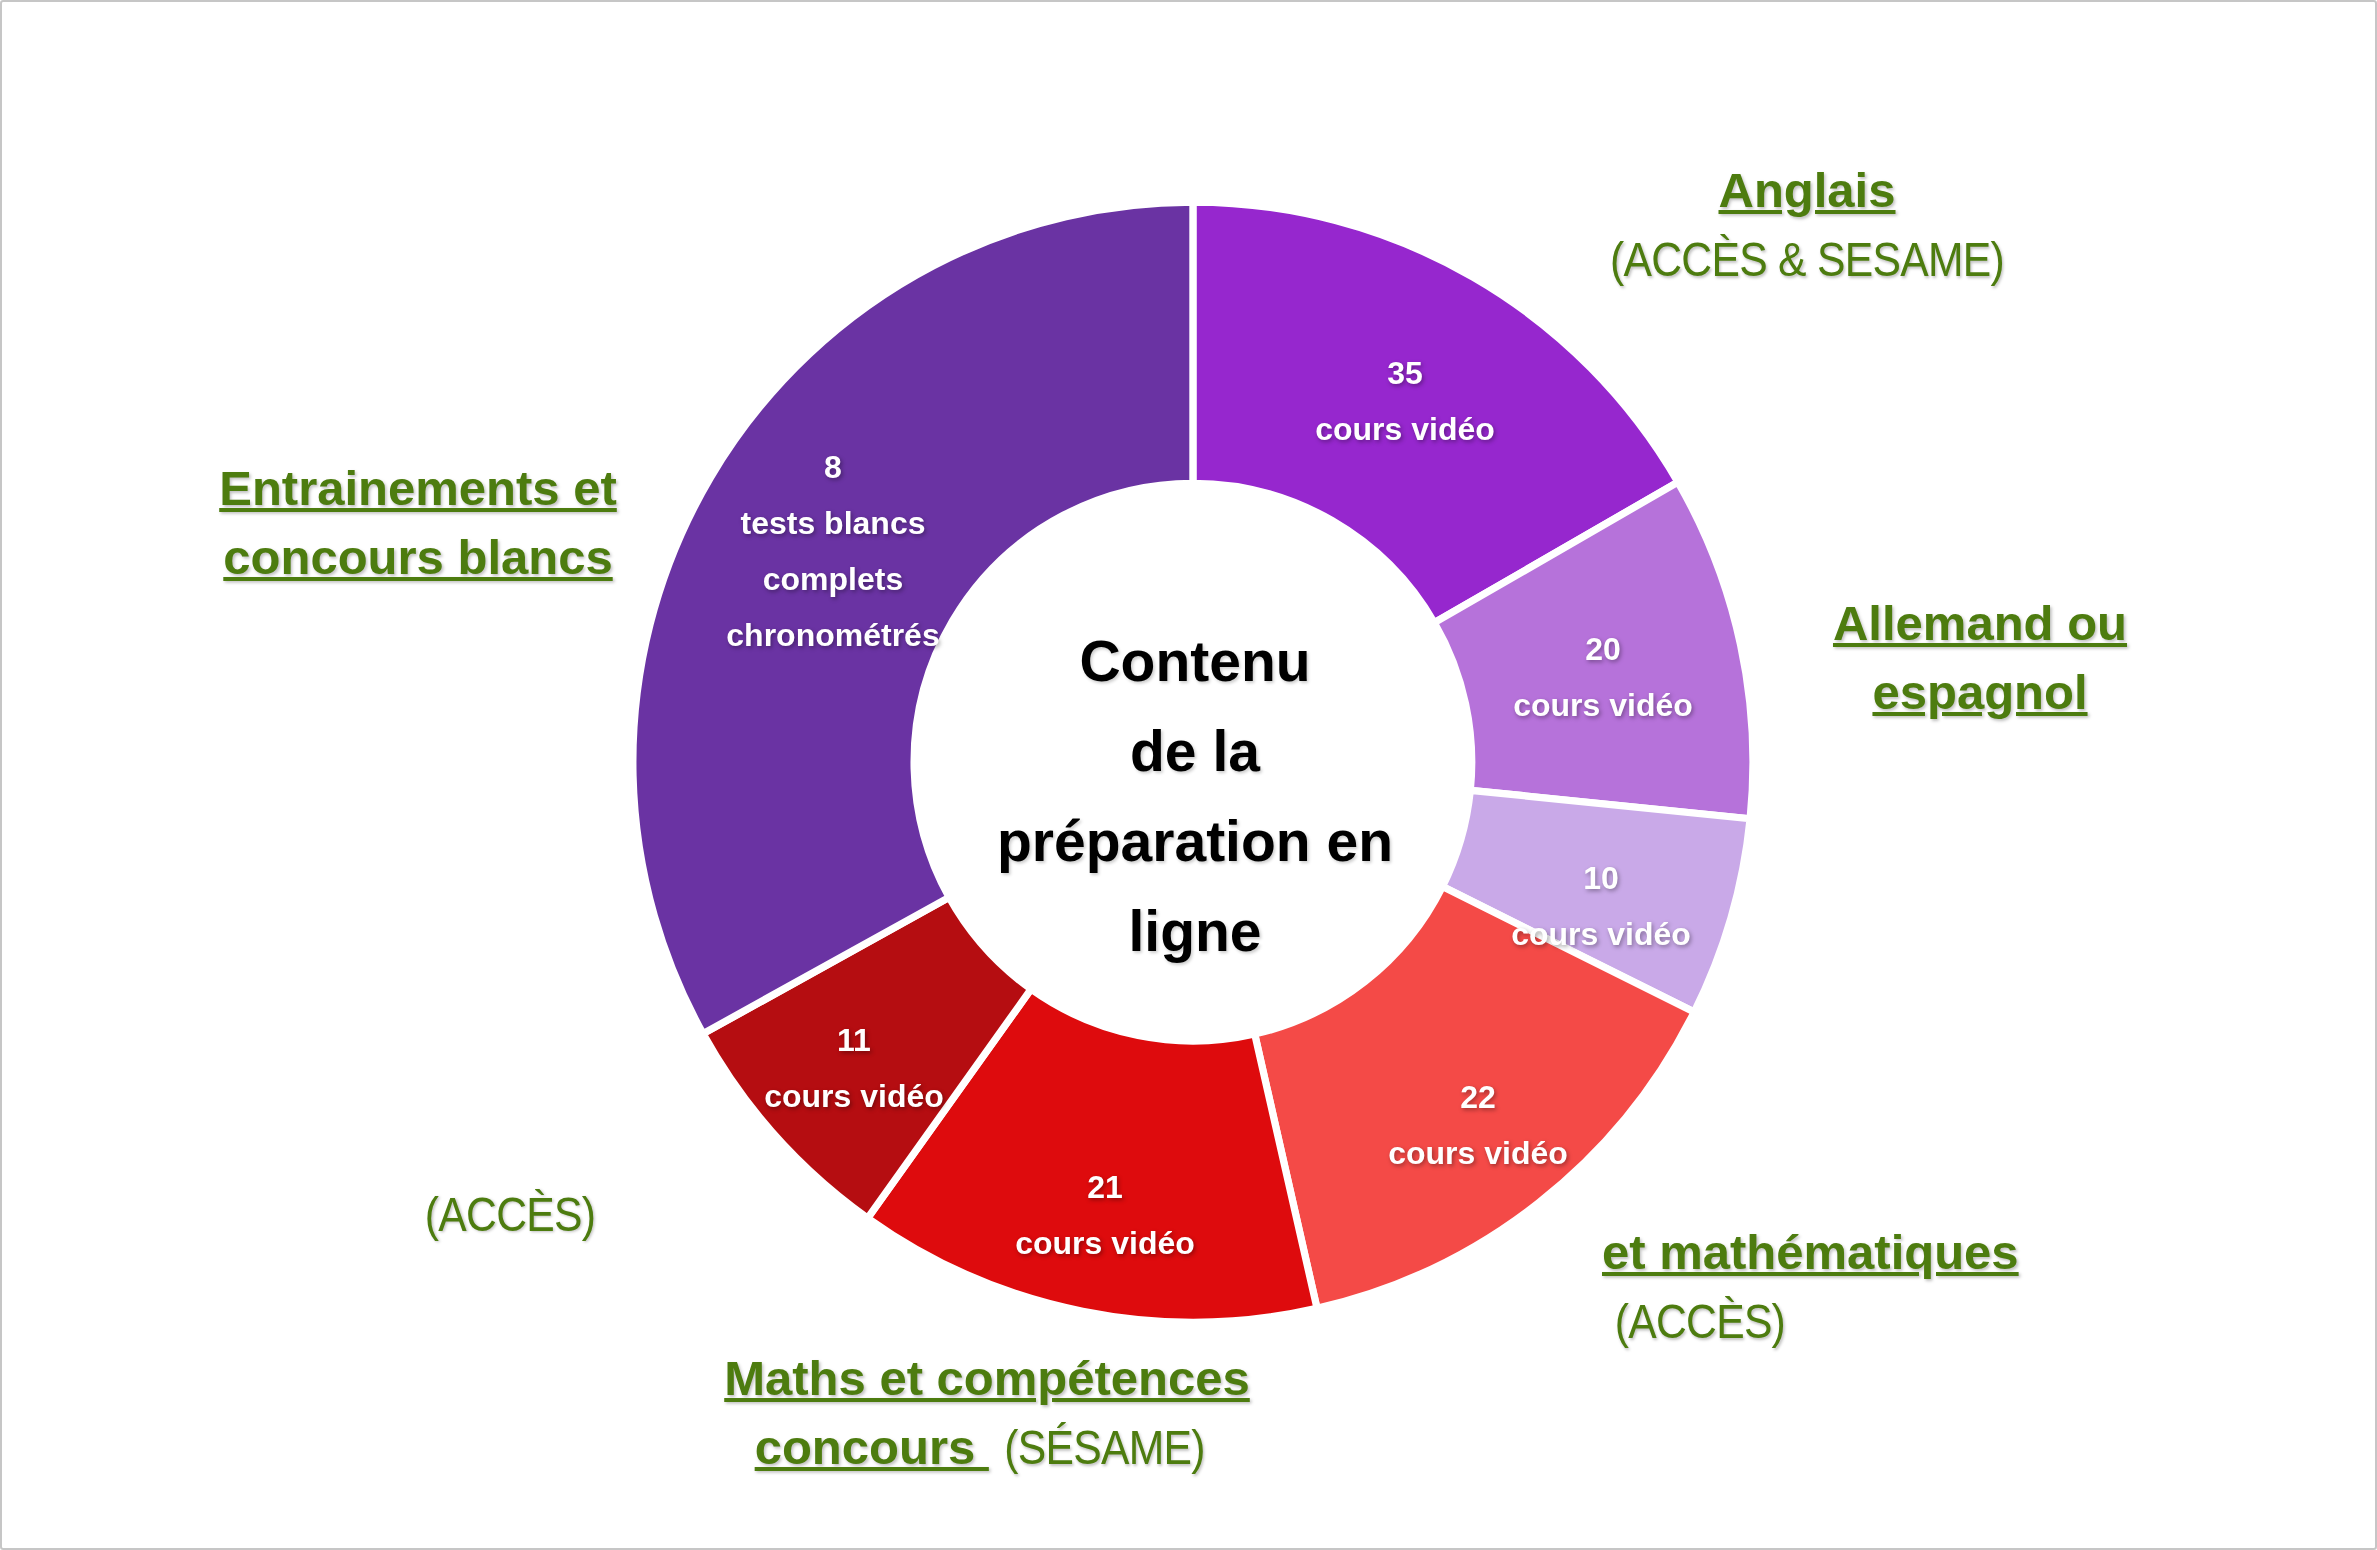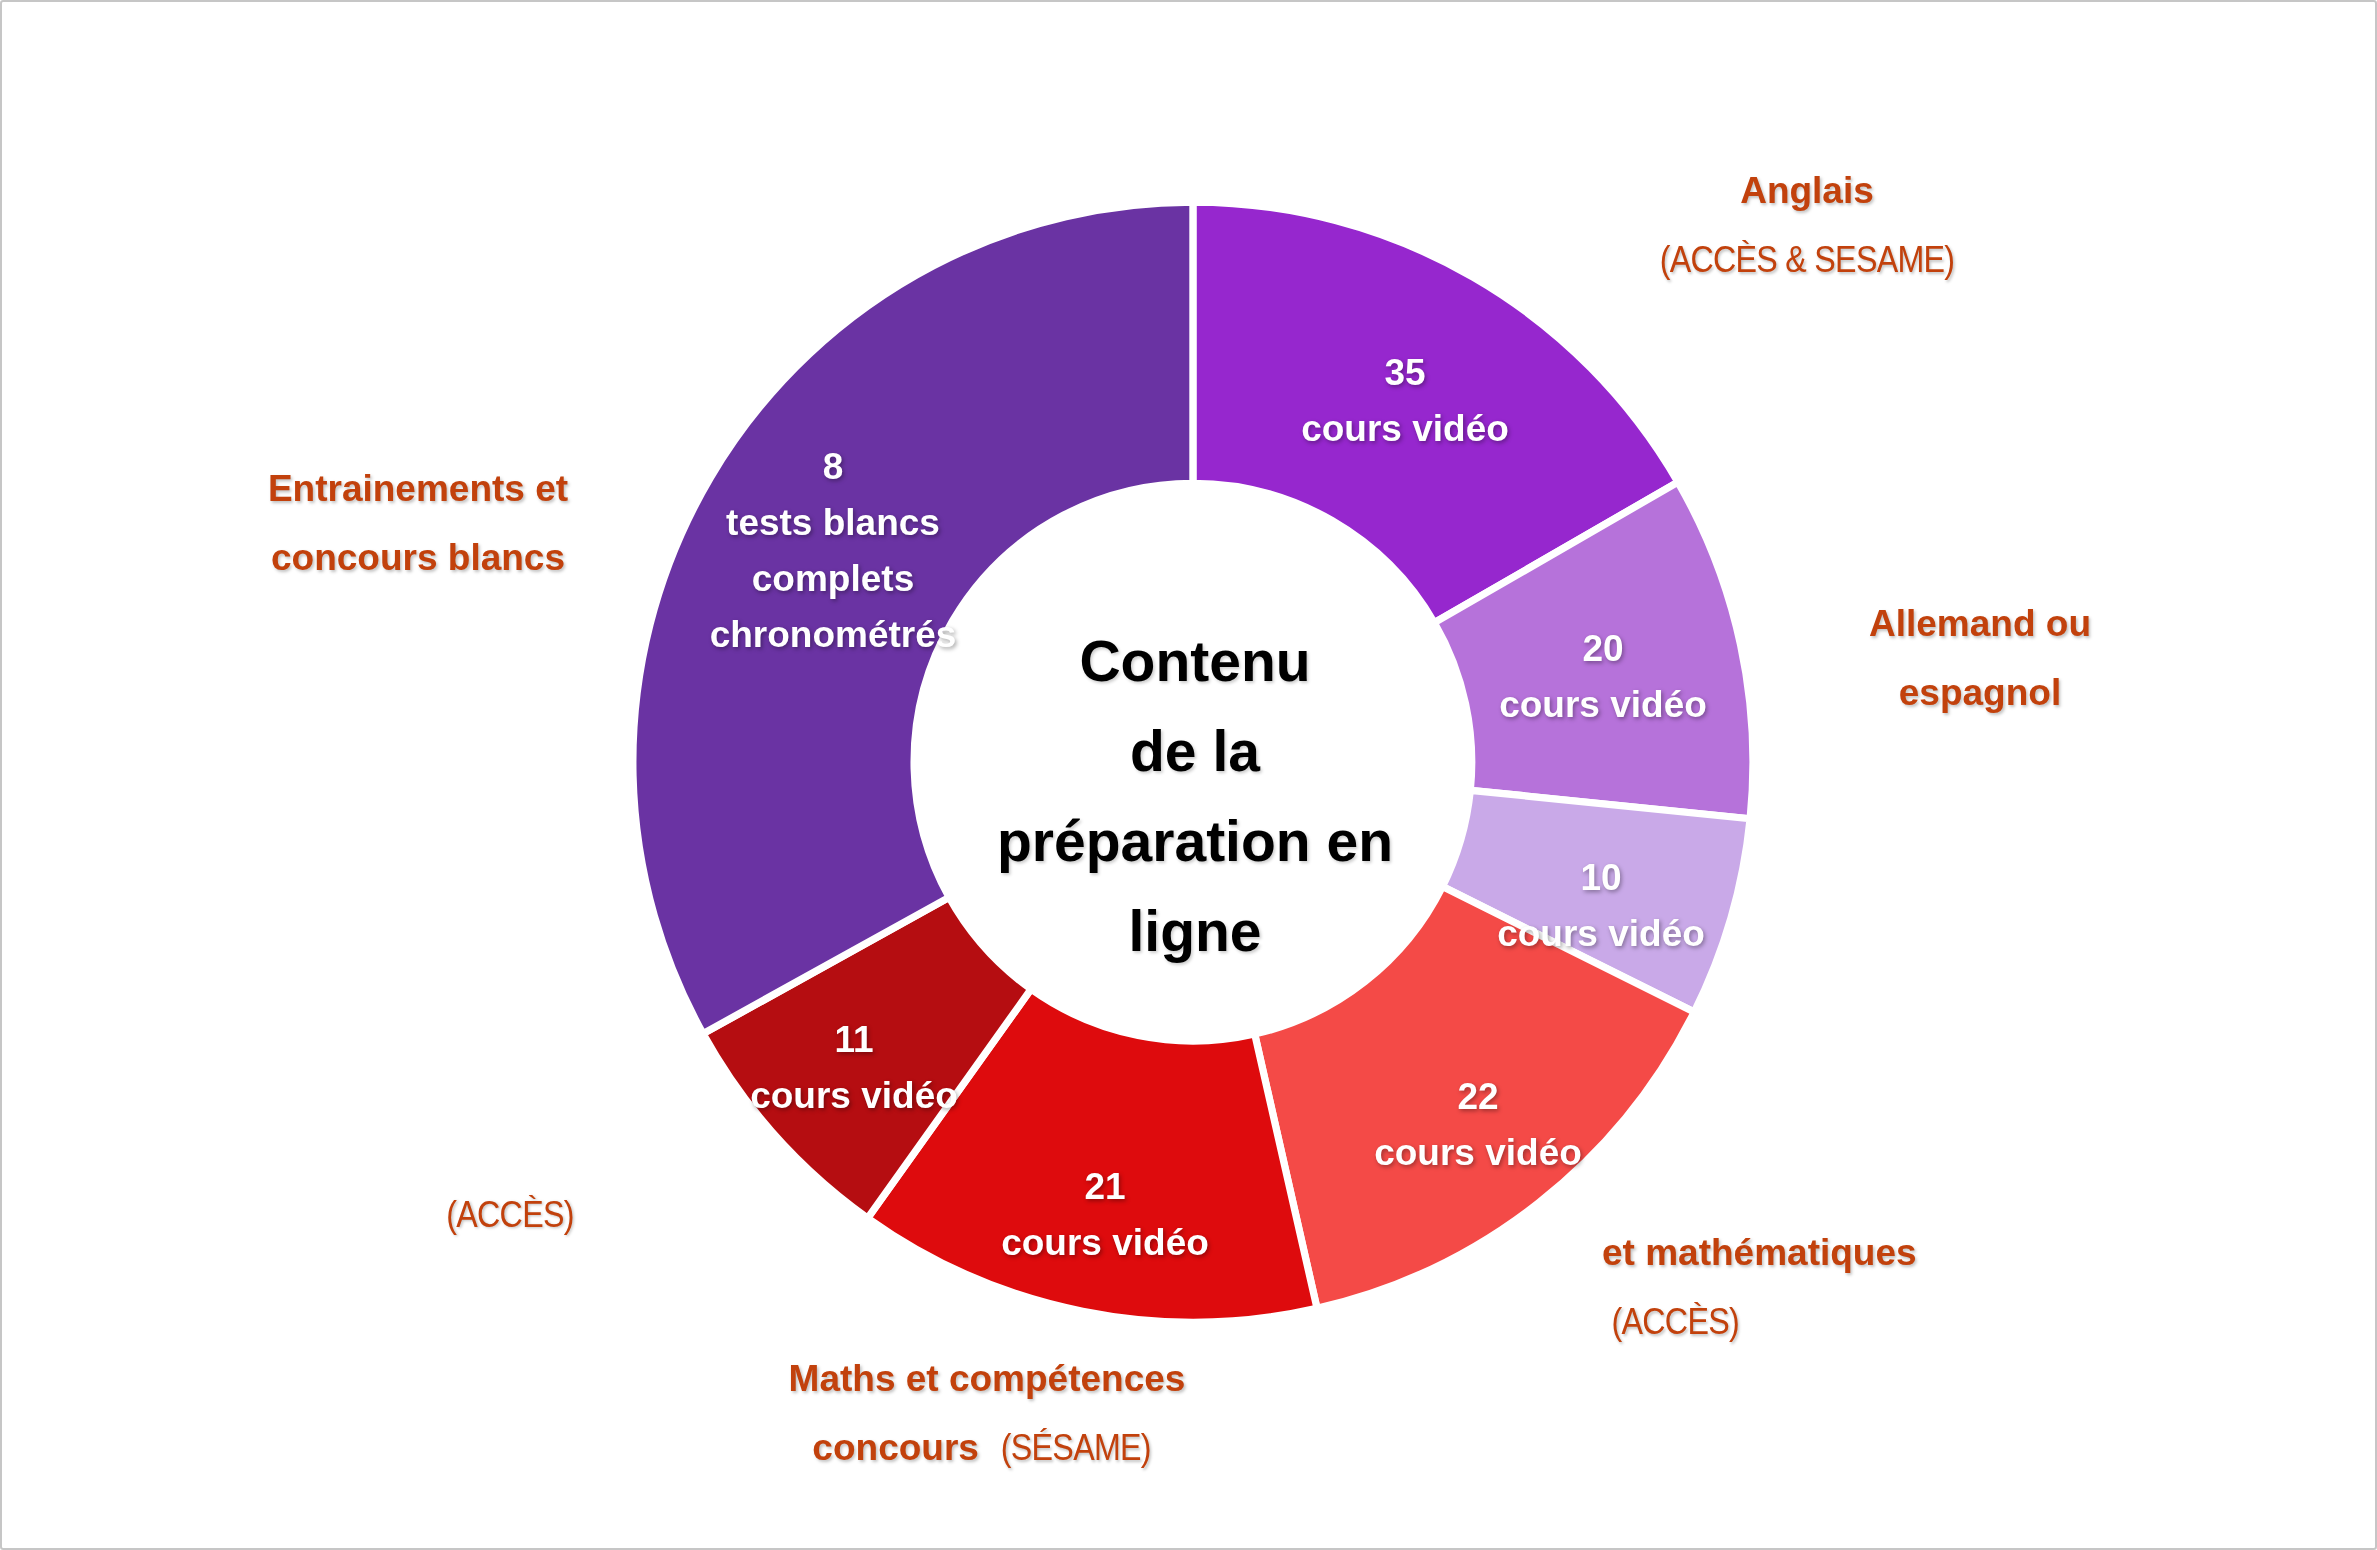--- a/index.html
+++ b/index.html
@@ -7,28 +7,29 @@
   body{font-family:"Liberation Sans",sans-serif;}
   .stage{
     position:relative;width:2377px;height:1550px;box-sizing:border-box;
     background:#ffffff;border:2.4px solid #c6c6c6;border-radius:3.2px;overflow:hidden;
   }
   svg.donut{position:absolute;left:0;top:0;width:100%;height:100%;}
   .layer{position:absolute;left:0;top:0;width:100%;height:100%;pointer-events:none;}
   .inner-label{
     position:absolute;transform:translate(-50%,-50%);
     text-align:center;color:#ffffff;font-weight:700;
-    font-size:37px;line-height:56px;
+    font-size:32px;line-height:56px;
     text-shadow:1.6px 2.4px 4px rgba(0,0,0,.35);
   }
   .annotation{
     position:absolute;transform:translate(-50%,-50%);
-    text-align:center;color:#c2410c;font-weight:700;
-    font-size:37px;line-height:69px;
+    text-align:center;color:#4d7c0f;font-weight:700;
+    font-size:49px;line-height:69px;
     text-shadow:1.6px 1.6px 3.2px rgba(0,0,0,.25);
+    text-decoration:underline;
   }
   .annotation.left{transform:translate(0,-50%);text-align:left;}
   .center-title{
     position:absolute;transform:translate(-50%,-50%);
     text-align:center;color:#000000;font-weight:700;
     font-size:57px;line-height:90px;
     text-shadow:1.6px 1.6px 3.2px rgba(0,0,0,.2);
   }
   .line{white-space:nowrap;}
   .nr{font-weight:400;display:inline-block;transform:scaleX(.87);transform-origin:50% 50%;letter-spacing:-0.8px;}

